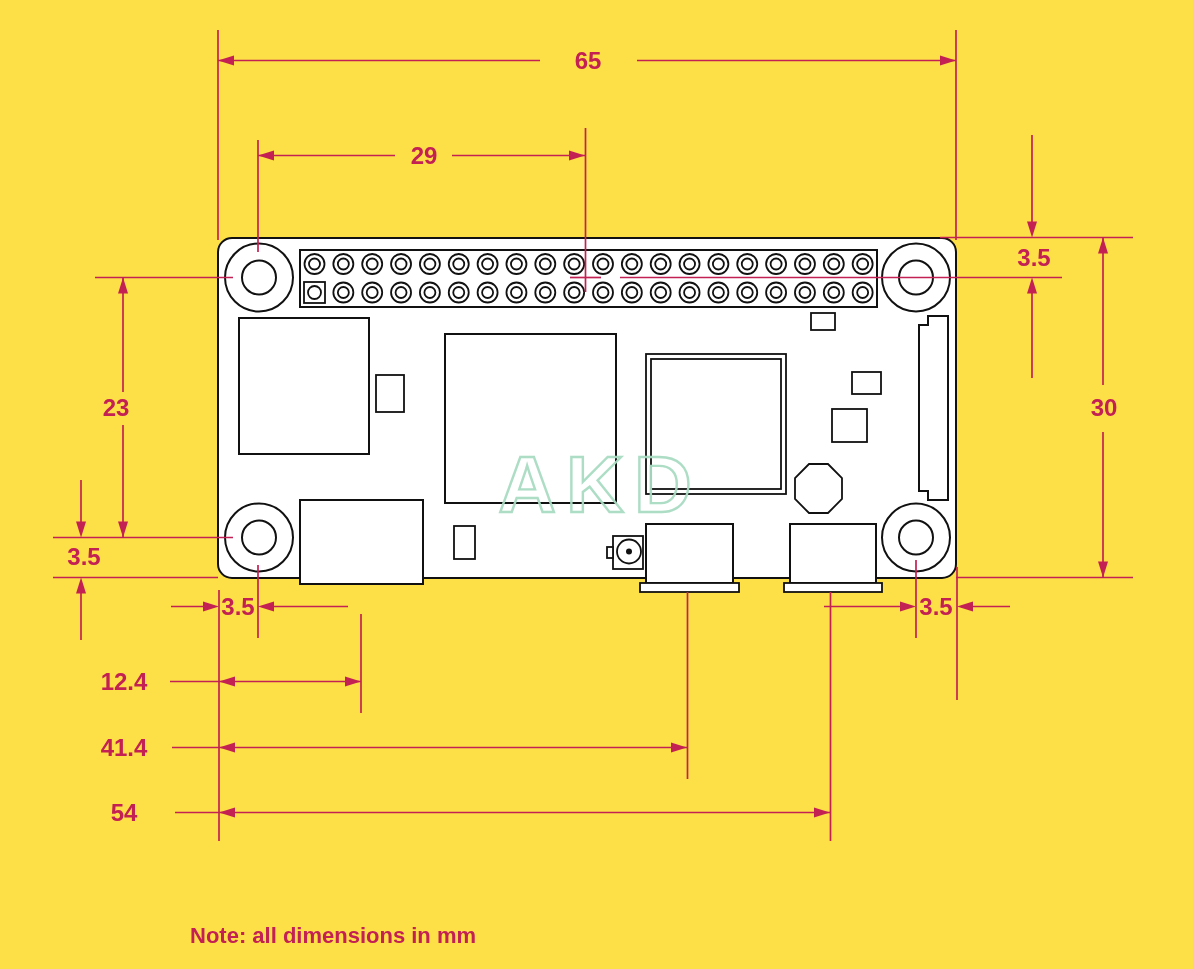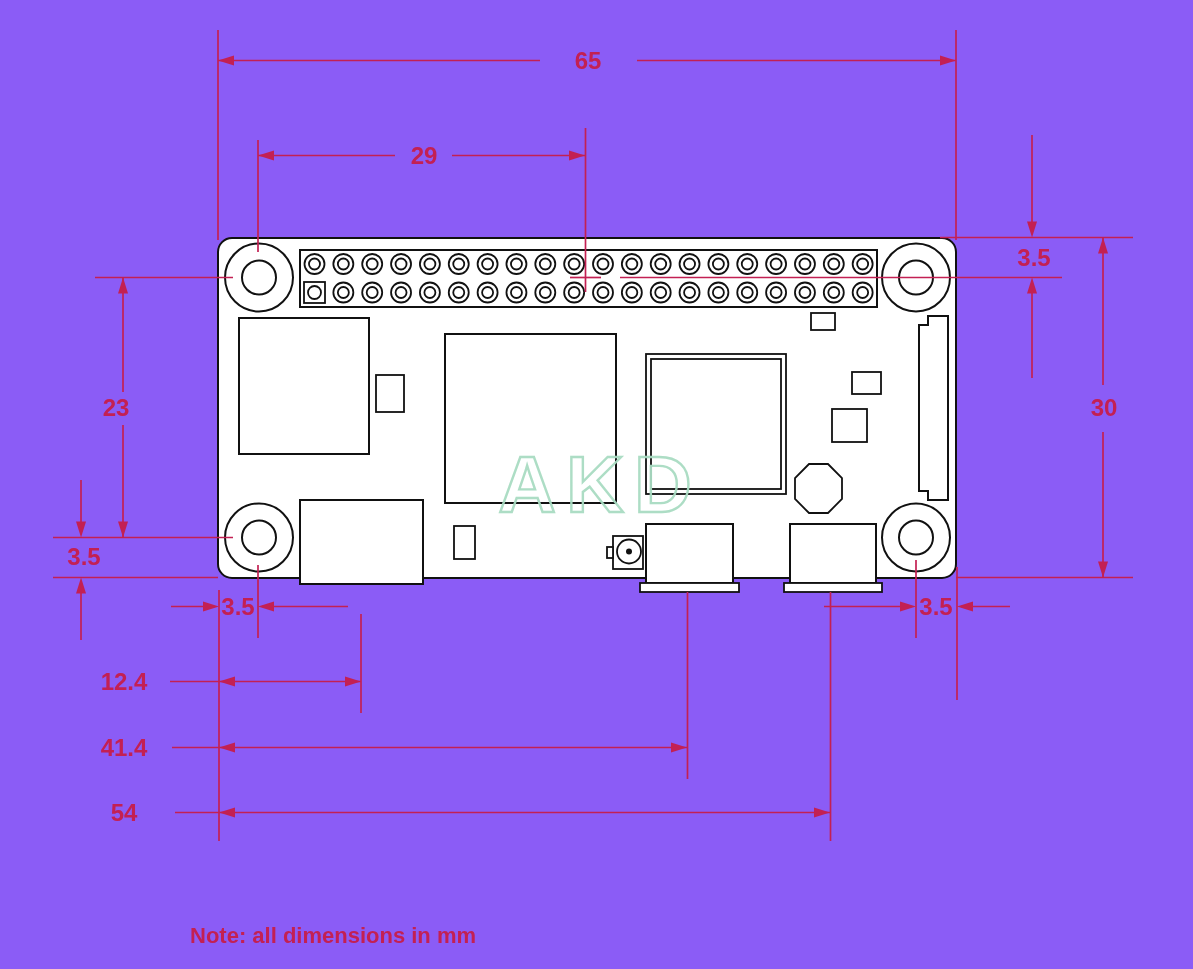--- a/index.html
+++ b/index.html
@@ -1,16 +1,16 @@
 <!DOCTYPE html>
 <html style="--dim-color: #c32053; --outline-color: #111111; --wm-color: #a9dcc2;"><head>
 <meta charset="utf-8">
 <style>
   html,body{margin:0;padding:0;background:#ffffff;}
-  .stage{width:1193px;height:969px;position:relative;background:#8b5cf6;font-family:"Liberation Sans",sans-serif;}
+  .stage{width:1193px;height:969px;position:relative;background:#fde047;font-family:"Liberation Sans",sans-serif;}
   svg{display:block;}
   .blk{stroke:var(--outline-color,#111);stroke-width:2;fill:#fff;}
   .blk-thin{stroke:var(--outline-color,#111);stroke-width:1.8;fill:#fff;}
   .blk-fill{fill:var(--outline-color,#111);}
   .dim-line{stroke:var(--dim-color,#c32053);stroke-width:1.7;fill:none;}
   .dim-fill{fill:var(--dim-color,#c32053);stroke:none;}
   .dim-text{fill:var(--dim-color,#c32053);font-family:"Liberation Sans",sans-serif;
             font-weight:bold;font-size:24px;text-anchor:middle;}
   .note-text{fill:var(--dim-color,#c32053);font-family:"Liberation Sans",sans-serif;
              font-weight:bold;font-size:22px;text-anchor:start;}

